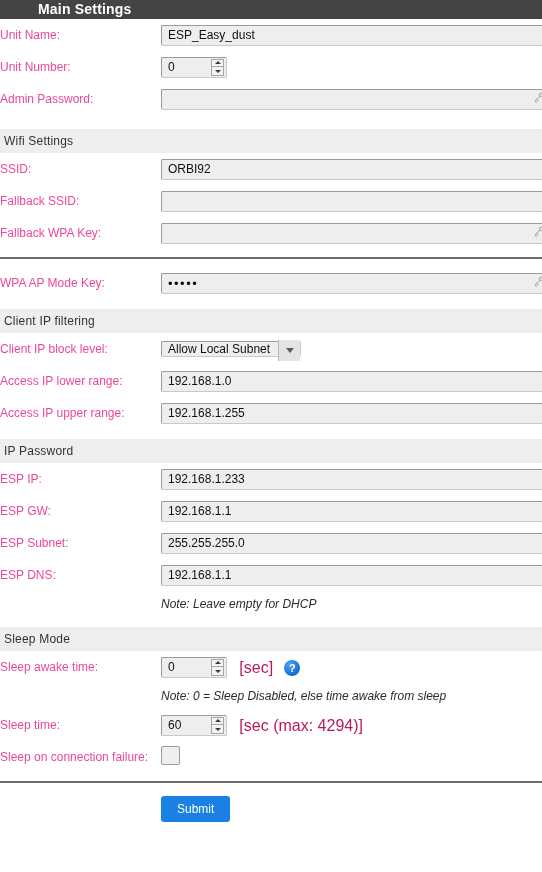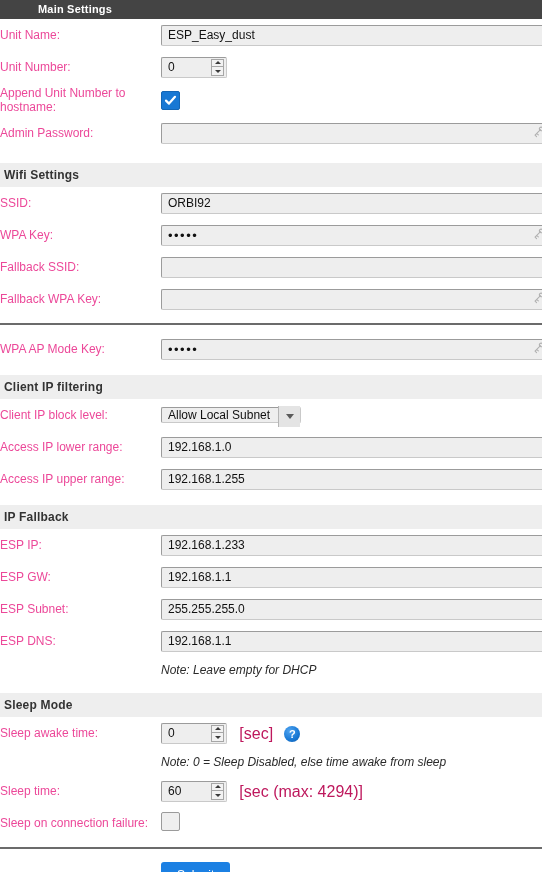--- a/index.html
+++ b/index.html
@@ -16,21 +16,21 @@
     color: #1a1a1a;
     overflow: hidden;
   }
 
   
   .titlebar {
     height: 19px;
     background: #444444;
     color: #ffffff;
     font-weight: bold;
-    font-size: 11px;
+    font-size: 14px;
     line-height: 19px;
     padding-left: 38px;
     letter-spacing: 0.2px;
   }
 
   
   .form {
     width: 542px;
     border-collapse: collapse;
     table-layout: fixed;
@@ -47,21 +47,21 @@
   .label {
     padding-left: 4px;
     font-size: 12px;
     color: #ec4899;
     line-height: 14px;
   }
 
   
   .subheader td {
     background: #eeeeee;
-    font-weight: bold;
+    font-weight: normal;
     font-size: 12px;
     color: #333333;
     padding: 5px 0 5px 4px;
     letter-spacing: 0.2px;
   }
 
   
   .sep td { padding: 0; }
   .sep hr {
     border: none;
@@ -268,30 +268,20 @@
           <input class="num" type="text" value="0" style="">
           <span class="spin">
             <span class="tri-up"></span>
             <span class="spin-div"></span>
             <span class="tri-dn"></span>
           </span>
         </span>
       </td>
     </tr>
 
-    <tr style="height:34px">
-      <td class="label">Append Unit Number to hostname:</td>
-      <td>
-        <span class="cb on">
-          <svg width="13" height="13" viewBox="0 0 13 13">
-            <path d="M2 6.6 L5 9.6 L11 2.8" stroke="#ffffff" stroke-width="2.2" fill="none" stroke-linecap="round" stroke-linejoin="round"></path>
-          </svg>
-        </span>
-      </td>
-    </tr>
 
     <tr class="row">
       <td class="label">Admin Password:</td>
       <td>
         <span class="fieldwrap">
           <input class="txt" type="text" value="" style="">
           <svg class="keyicon" viewBox="0 0 16 16">
             <path d="M10.8 4.2 L4.6 10.4 M4.6 10.4 L6.4 12.2 M6.6 8.4 L8.4 10.2" stroke="#b0b0b0" stroke-width="1.2" fill="none" stroke-linecap="round"></path>
             <circle cx="11.6" cy="3.4" r="2.1" stroke="#b0b0b0" stroke-width="1.2" fill="none"></circle>
           </svg>
@@ -309,74 +299,62 @@
 
     <tr class="row">
       <td class="label">SSID:</td>
       <td>
         <span class="fieldwrap">
           <input class="txt" type="text" value="ORBI92" style="">
         </span>
       </td>
     </tr>
 
-    <tr class="row">
-      <td class="label">WPA Key:</td>
+
+    <tr class="row">
+      <td class="label">Fallback SSID:</td>
+      <td>
+        <span class="fieldwrap">
+          <input class="txt" type="text" value="" style="">
+        </span>
+      </td>
+    </tr>
+
+    <tr class="row">
+      <td class="label">Fallback WPA Key:</td>
+      <td>
+        <span class="fieldwrap">
+          <input class="txt" type="text" value="" style="">
+          <svg class="keyicon" viewBox="0 0 16 16">
+            <path d="M10.8 4.2 L4.6 10.4 M4.6 10.4 L6.4 12.2 M6.6 8.4 L8.4 10.2" stroke="#b0b0b0" stroke-width="1.2" fill="none" stroke-linecap="round"></path>
+            <circle cx="11.6" cy="3.4" r="2.1" stroke="#b0b0b0" stroke-width="1.2" fill="none"></circle>
+          </svg>
+        </span>
+      </td>
+    </tr>
+
+    <tr class="sep">
+      <td colspan="2">
+          <hr>
+        </td>
+    </tr>
+
+    <tr class="row">
+      <td class="label">WPA AP Mode Key:</td>
       <td>
         <span class="fieldwrap">
           <input class="txt pwdots" type="text" value="•••••" style="">
           <svg class="keyicon" viewBox="0 0 16 16">
             <path d="M10.8 4.2 L4.6 10.4 M4.6 10.4 L6.4 12.2 M6.6 8.4 L8.4 10.2" stroke="#b0b0b0" stroke-width="1.2" fill="none" stroke-linecap="round"></path>
             <circle cx="11.6" cy="3.4" r="2.1" stroke="#b0b0b0" stroke-width="1.2" fill="none"></circle>
           </svg>
         </span>
       </td>
     </tr>
 
-    <tr class="row">
-      <td class="label">Fallback SSID:</td>
-      <td>
-        <span class="fieldwrap">
-          <input class="txt" type="text" value="" style="">
-        </span>
-      </td>
-    </tr>
-
-    <tr class="row">
-      <td class="label">Fallback WPA Key:</td>
-      <td>
-        <span class="fieldwrap">
-          <input class="txt" type="text" value="" style="">
-          <svg class="keyicon" viewBox="0 0 16 16">
-            <path d="M10.8 4.2 L4.6 10.4 M4.6 10.4 L6.4 12.2 M6.6 8.4 L8.4 10.2" stroke="#b0b0b0" stroke-width="1.2" fill="none" stroke-linecap="round"></path>
-            <circle cx="11.6" cy="3.4" r="2.1" stroke="#b0b0b0" stroke-width="1.2" fill="none"></circle>
-          </svg>
-        </span>
-      </td>
-    </tr>
-
-    <tr class="sep">
-      <td colspan="2">
-          <hr>
-        </td>
-    </tr>
-
-    <tr class="row">
-      <td class="label">WPA AP Mode Key:</td>
-      <td>
-        <span class="fieldwrap">
-          <input class="txt pwdots" type="text" value="•••••" style="">
-          <svg class="keyicon" viewBox="0 0 16 16">
-            <path d="M10.8 4.2 L4.6 10.4 M4.6 10.4 L6.4 12.2 M6.6 8.4 L8.4 10.2" stroke="#b0b0b0" stroke-width="1.2" fill="none" stroke-linecap="round"></path>
-            <circle cx="11.6" cy="3.4" r="2.1" stroke="#b0b0b0" stroke-width="1.2" fill="none"></circle>
-          </svg>
-        </span>
-      </td>
-    </tr>
-
     <tr style="height:10px">
         <td colspan="2"></td>
       </tr>
 
     <tr class="subheader">
       <td colspan="2">Client IP filtering</td>
     </tr>
 
     <tr class="row">
       <td class="label">Client IP block level:</td>
@@ -406,21 +384,21 @@
           <input class="txt" type="text" value="192.168.1.255" style="">
         </span>
       </td>
     </tr>
 
     <tr style="height:10px">
         <td colspan="2"></td>
       </tr>
 
     <tr class="subheader">
-      <td colspan="2">IP Fallback</td>
+      <td colspan="2">IP Password</td>
     </tr>
 
     <tr class="row">
       <td class="label">ESP IP:</td>
       <td>
         <span class="fieldwrap">
           <input class="txt" type="text" value="192.168.1.233" style="">
         </span>
       </td>
     </tr>

